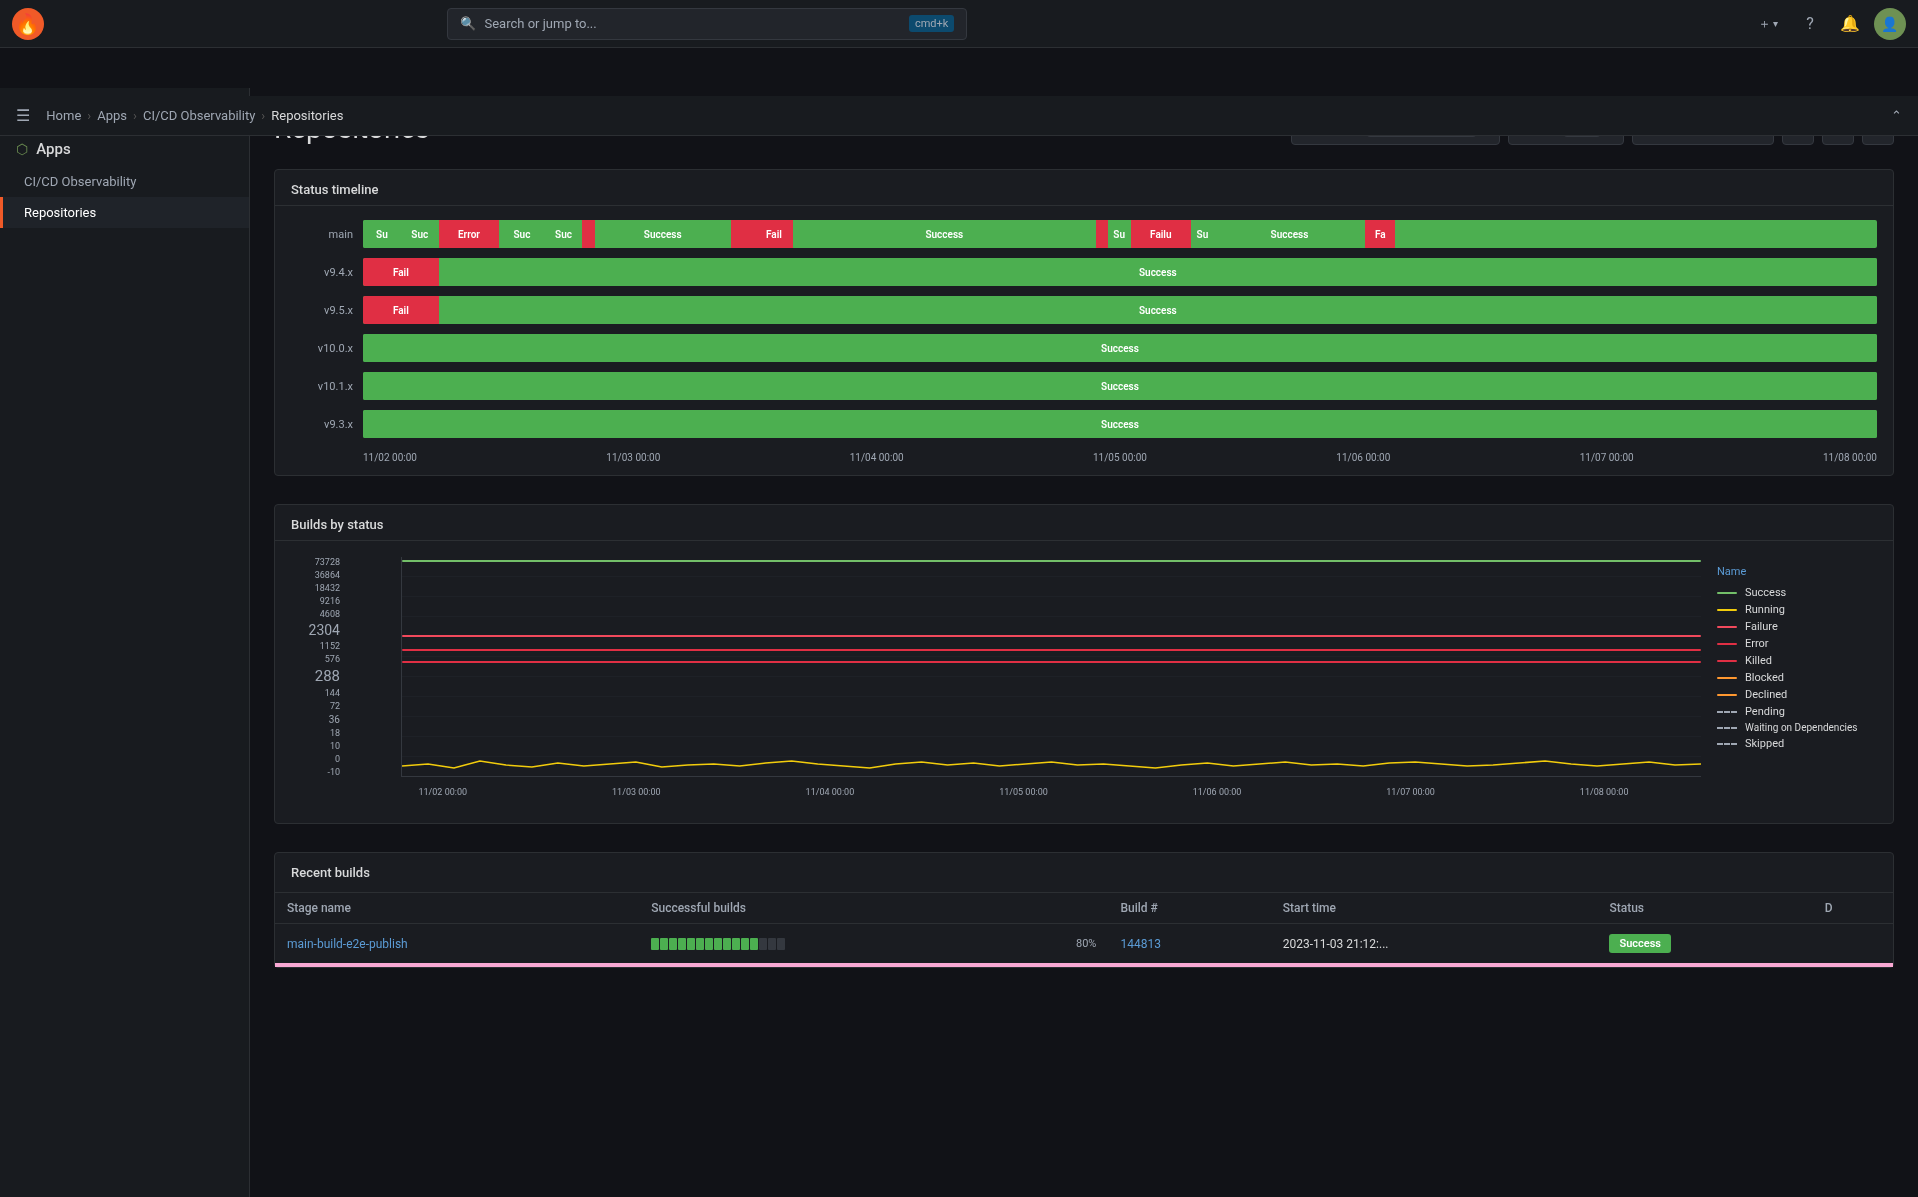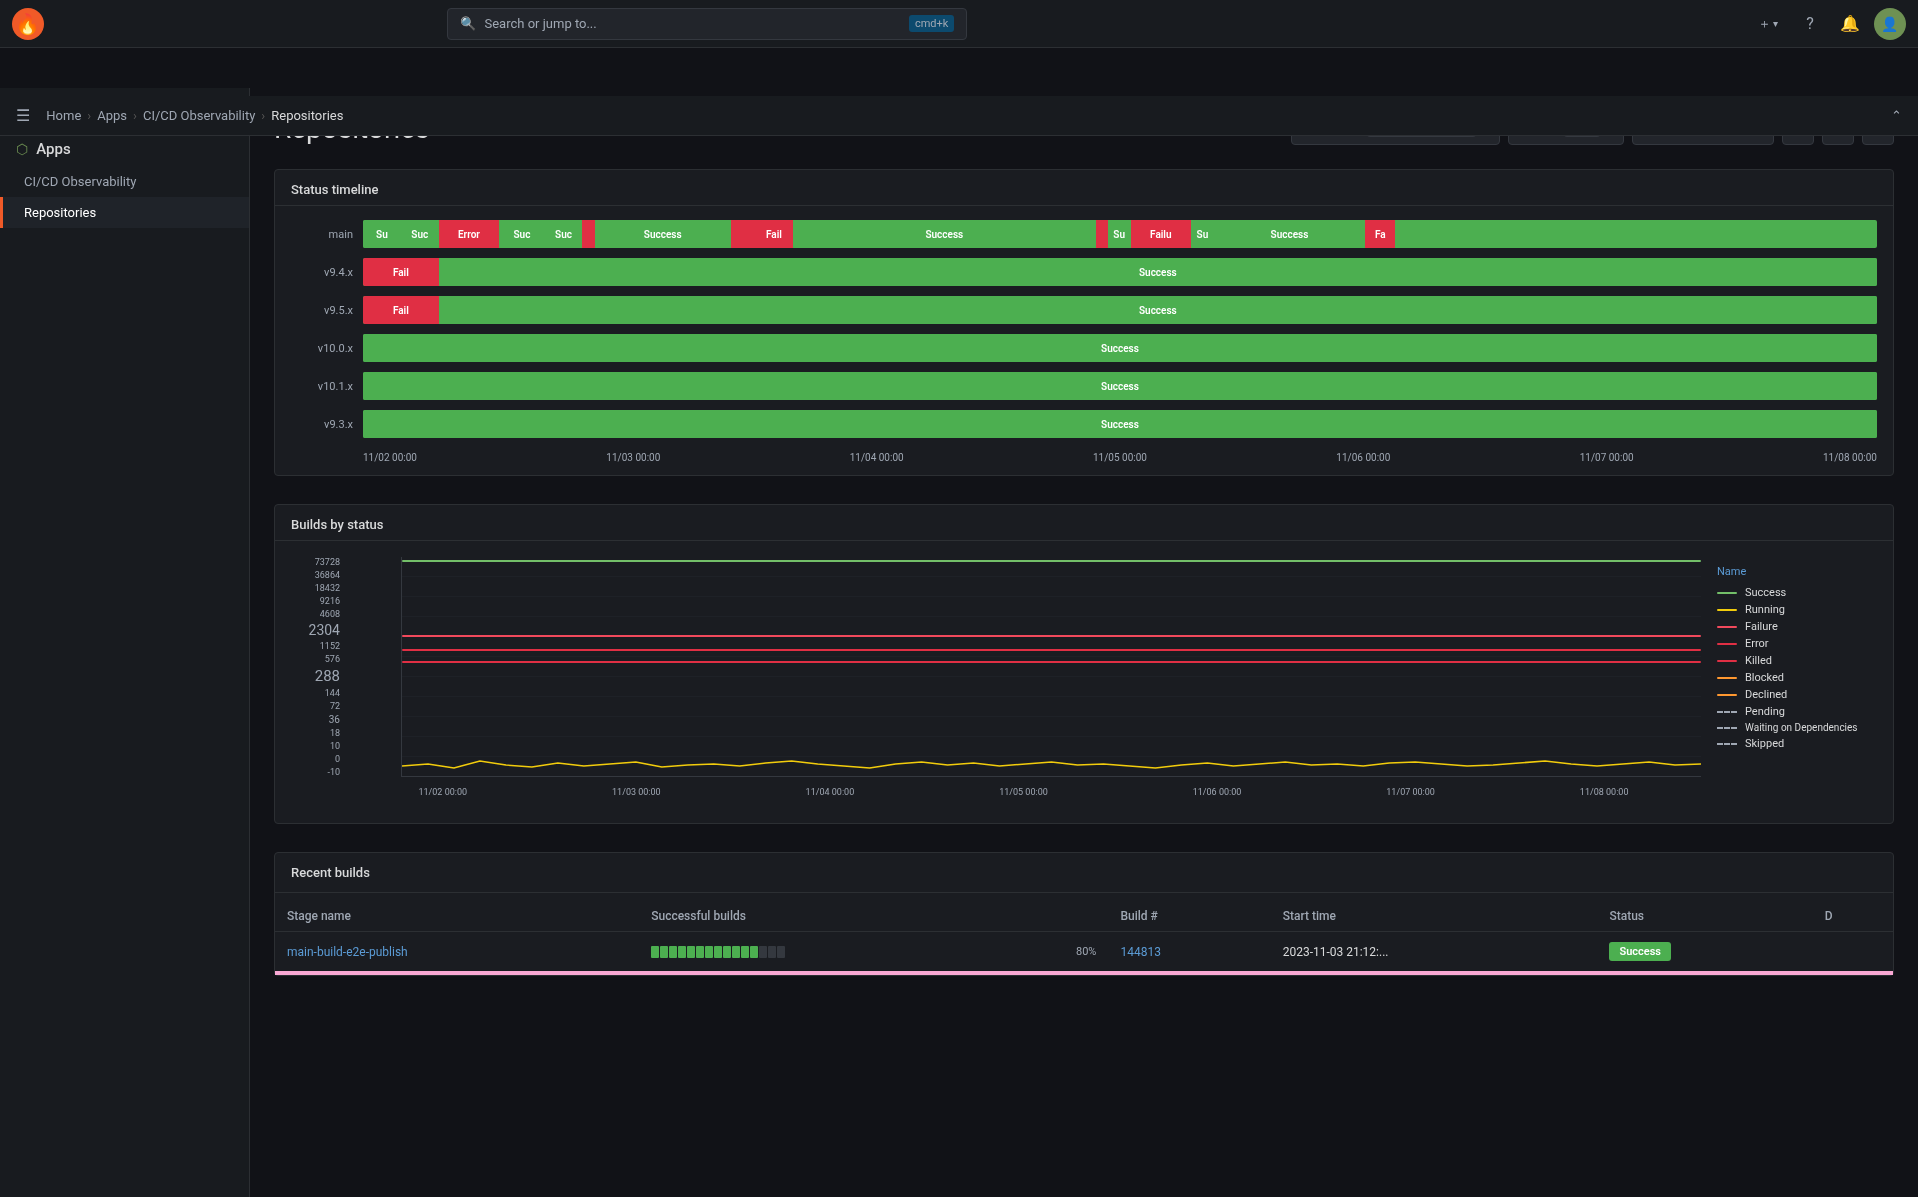--- a/index.html
+++ b/index.html
@@ -351,21 +351,20 @@
     .recent-builds-header {
       padding: 12px 16px;
       font-size: 13px;
       font-weight: 500;
       border-bottom: 1px solid #2c2f33;
     }
     .builds-table {
       width: 100%;
       border-collapse: collapse;
       font-size: 12px;
-      margin-top: 8px;
     }
     .builds-table th {
       padding: 8px 12px;
       text-align: left;
       color: #9fa7b3;
       font-weight: 500;
       border-bottom: 1px solid #2c2f33;
     }
     .builds-table td {
       padding: 10px 12px;

